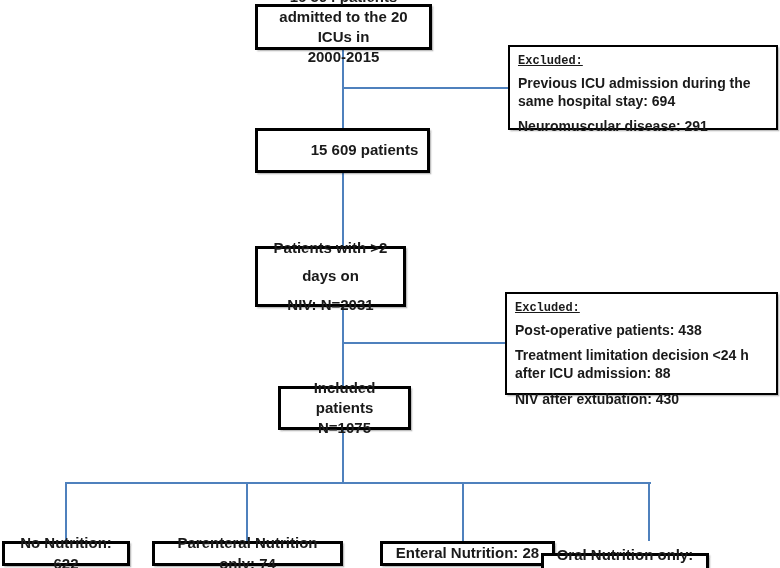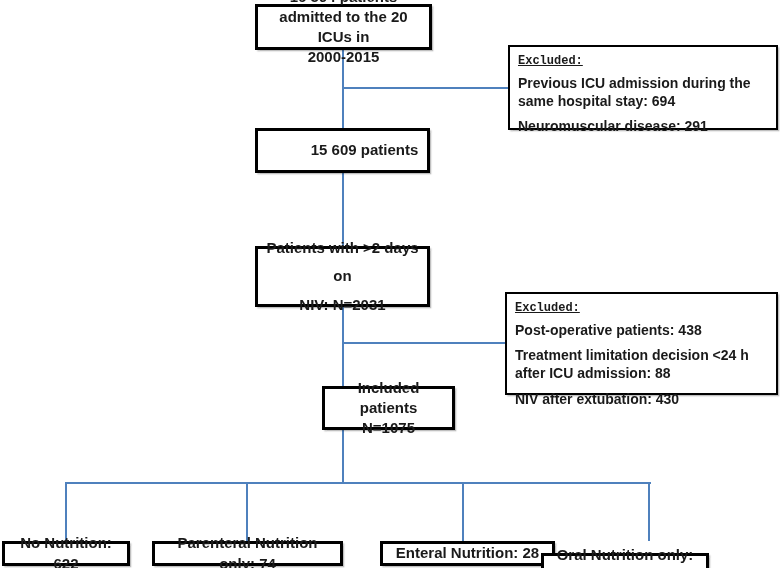--- a/index.html
+++ b/index.html
@@ -75,23 +75,23 @@
   #line-branch  { left: 65px;  top: 482px; width: 586px; height: 2px;   z-index: 1; }
   #line-drop1   { left: 65px;  top: 482px; width: 2px;   height: 59px;  z-index: 1; }
   #line-drop2   { left: 246px; top: 482px; width: 2px;   height: 59px;  z-index: 1; }
   #line-drop3   { left: 462px; top: 482px; width: 2px;   height: 59px;  z-index: 1; }
   #line-drop4   { left: 648px; top: 482px; width: 2px;   height: 59px;  z-index: 1; }
 
   
   #box-total    { left: 255px; top: 4px;   width: 177px; height: 46px; }
   #box-excl1    { left: 508px; top: 45px;  width: 270px; height: 85px; }
   #box-remain   { left: 255px; top: 128px; width: 175px; height: 45px; padding-left: 44px; }
-  #box-niv      { left: 255px; top: 246px; width: 175px; height: 61px; }
+  #box-niv      { left: 255px; top: 246px; width: 151px; height: 61px; }
   #box-excl2    { left: 505px; top: 292px; width: 273px; height: 103px; }
-  #box-included { left: 278px; top: 386px; width: 133px; height: 44px; margin-left: 44px; }
+  #box-included { left: 278px; top: 386px; width: 133px; height: 44px; }
   #box-out1     { left: 2px;   top: 541px; width: 128px; height: 25px; }
   #box-out2     { left: 152px; top: 541px; width: 191px; height: 25px; }
   #box-out3     { left: 380px; top: 541px; width: 175px; height: 25px; }
   #box-out4     { left: 541px; top: 541px; width: 168px; height: 25px; margin-top: 12px; }
 </style>
 </head>
 <body>
 
 <div class="canvas">
 

